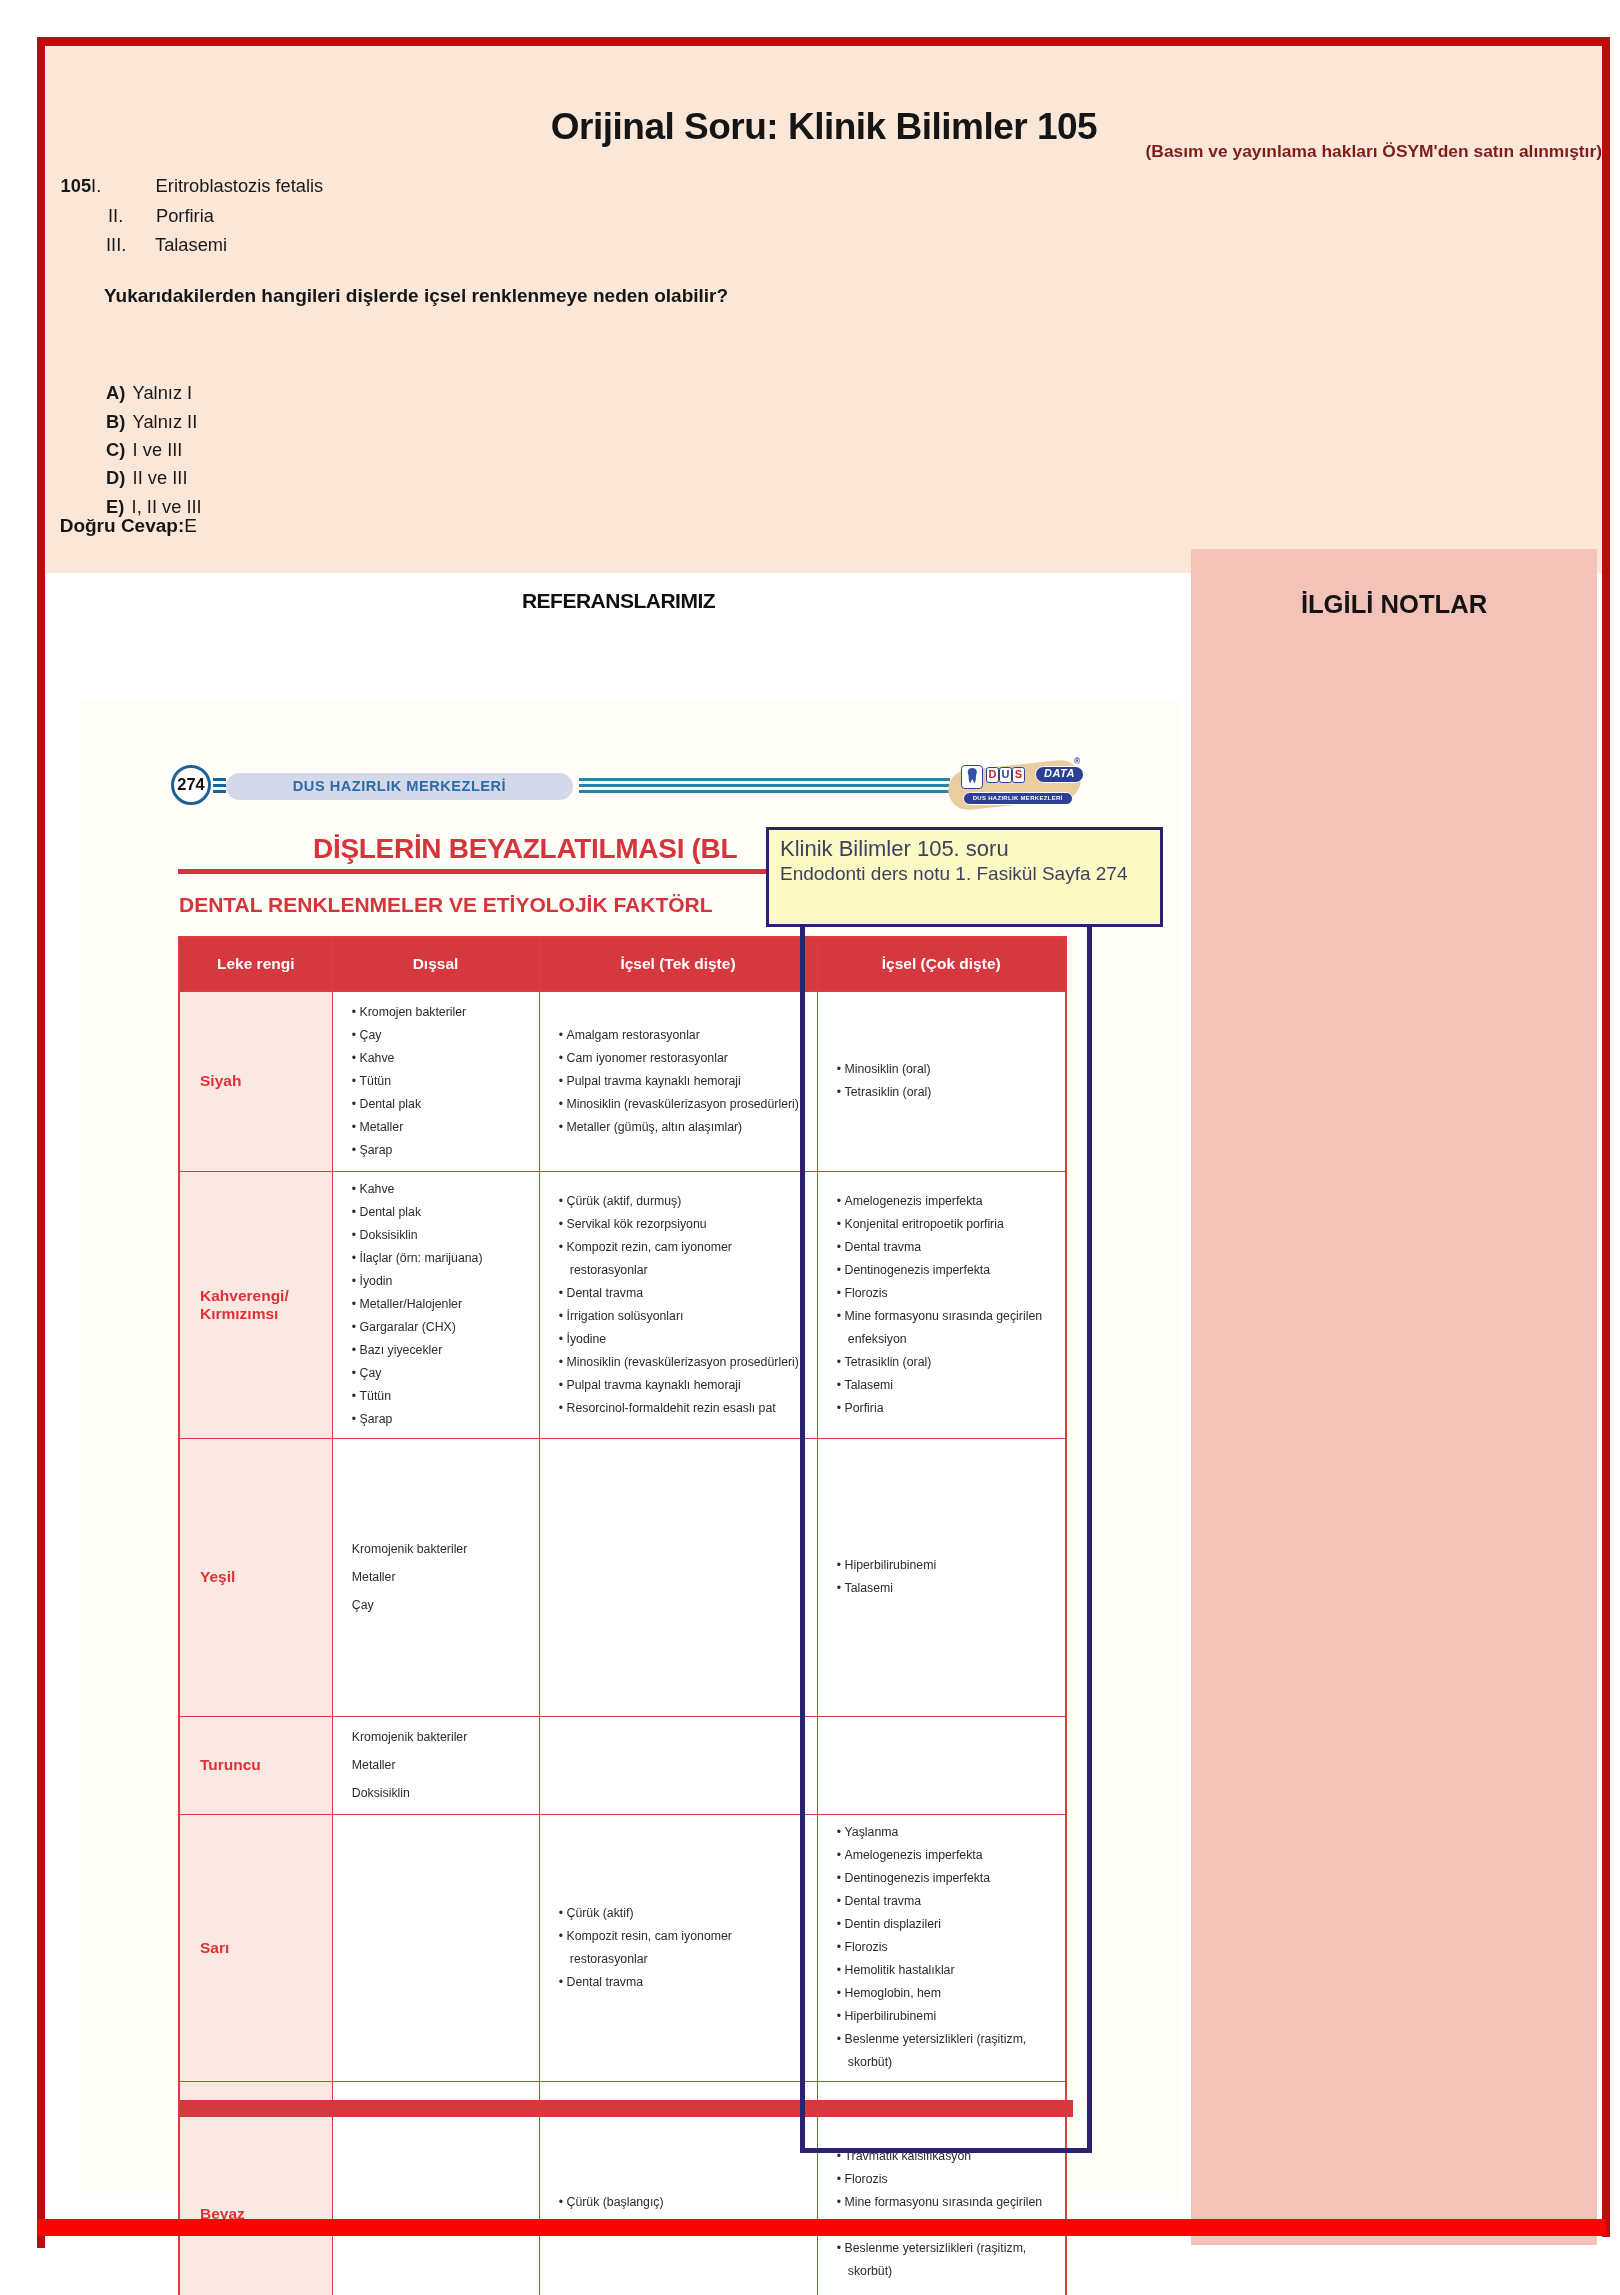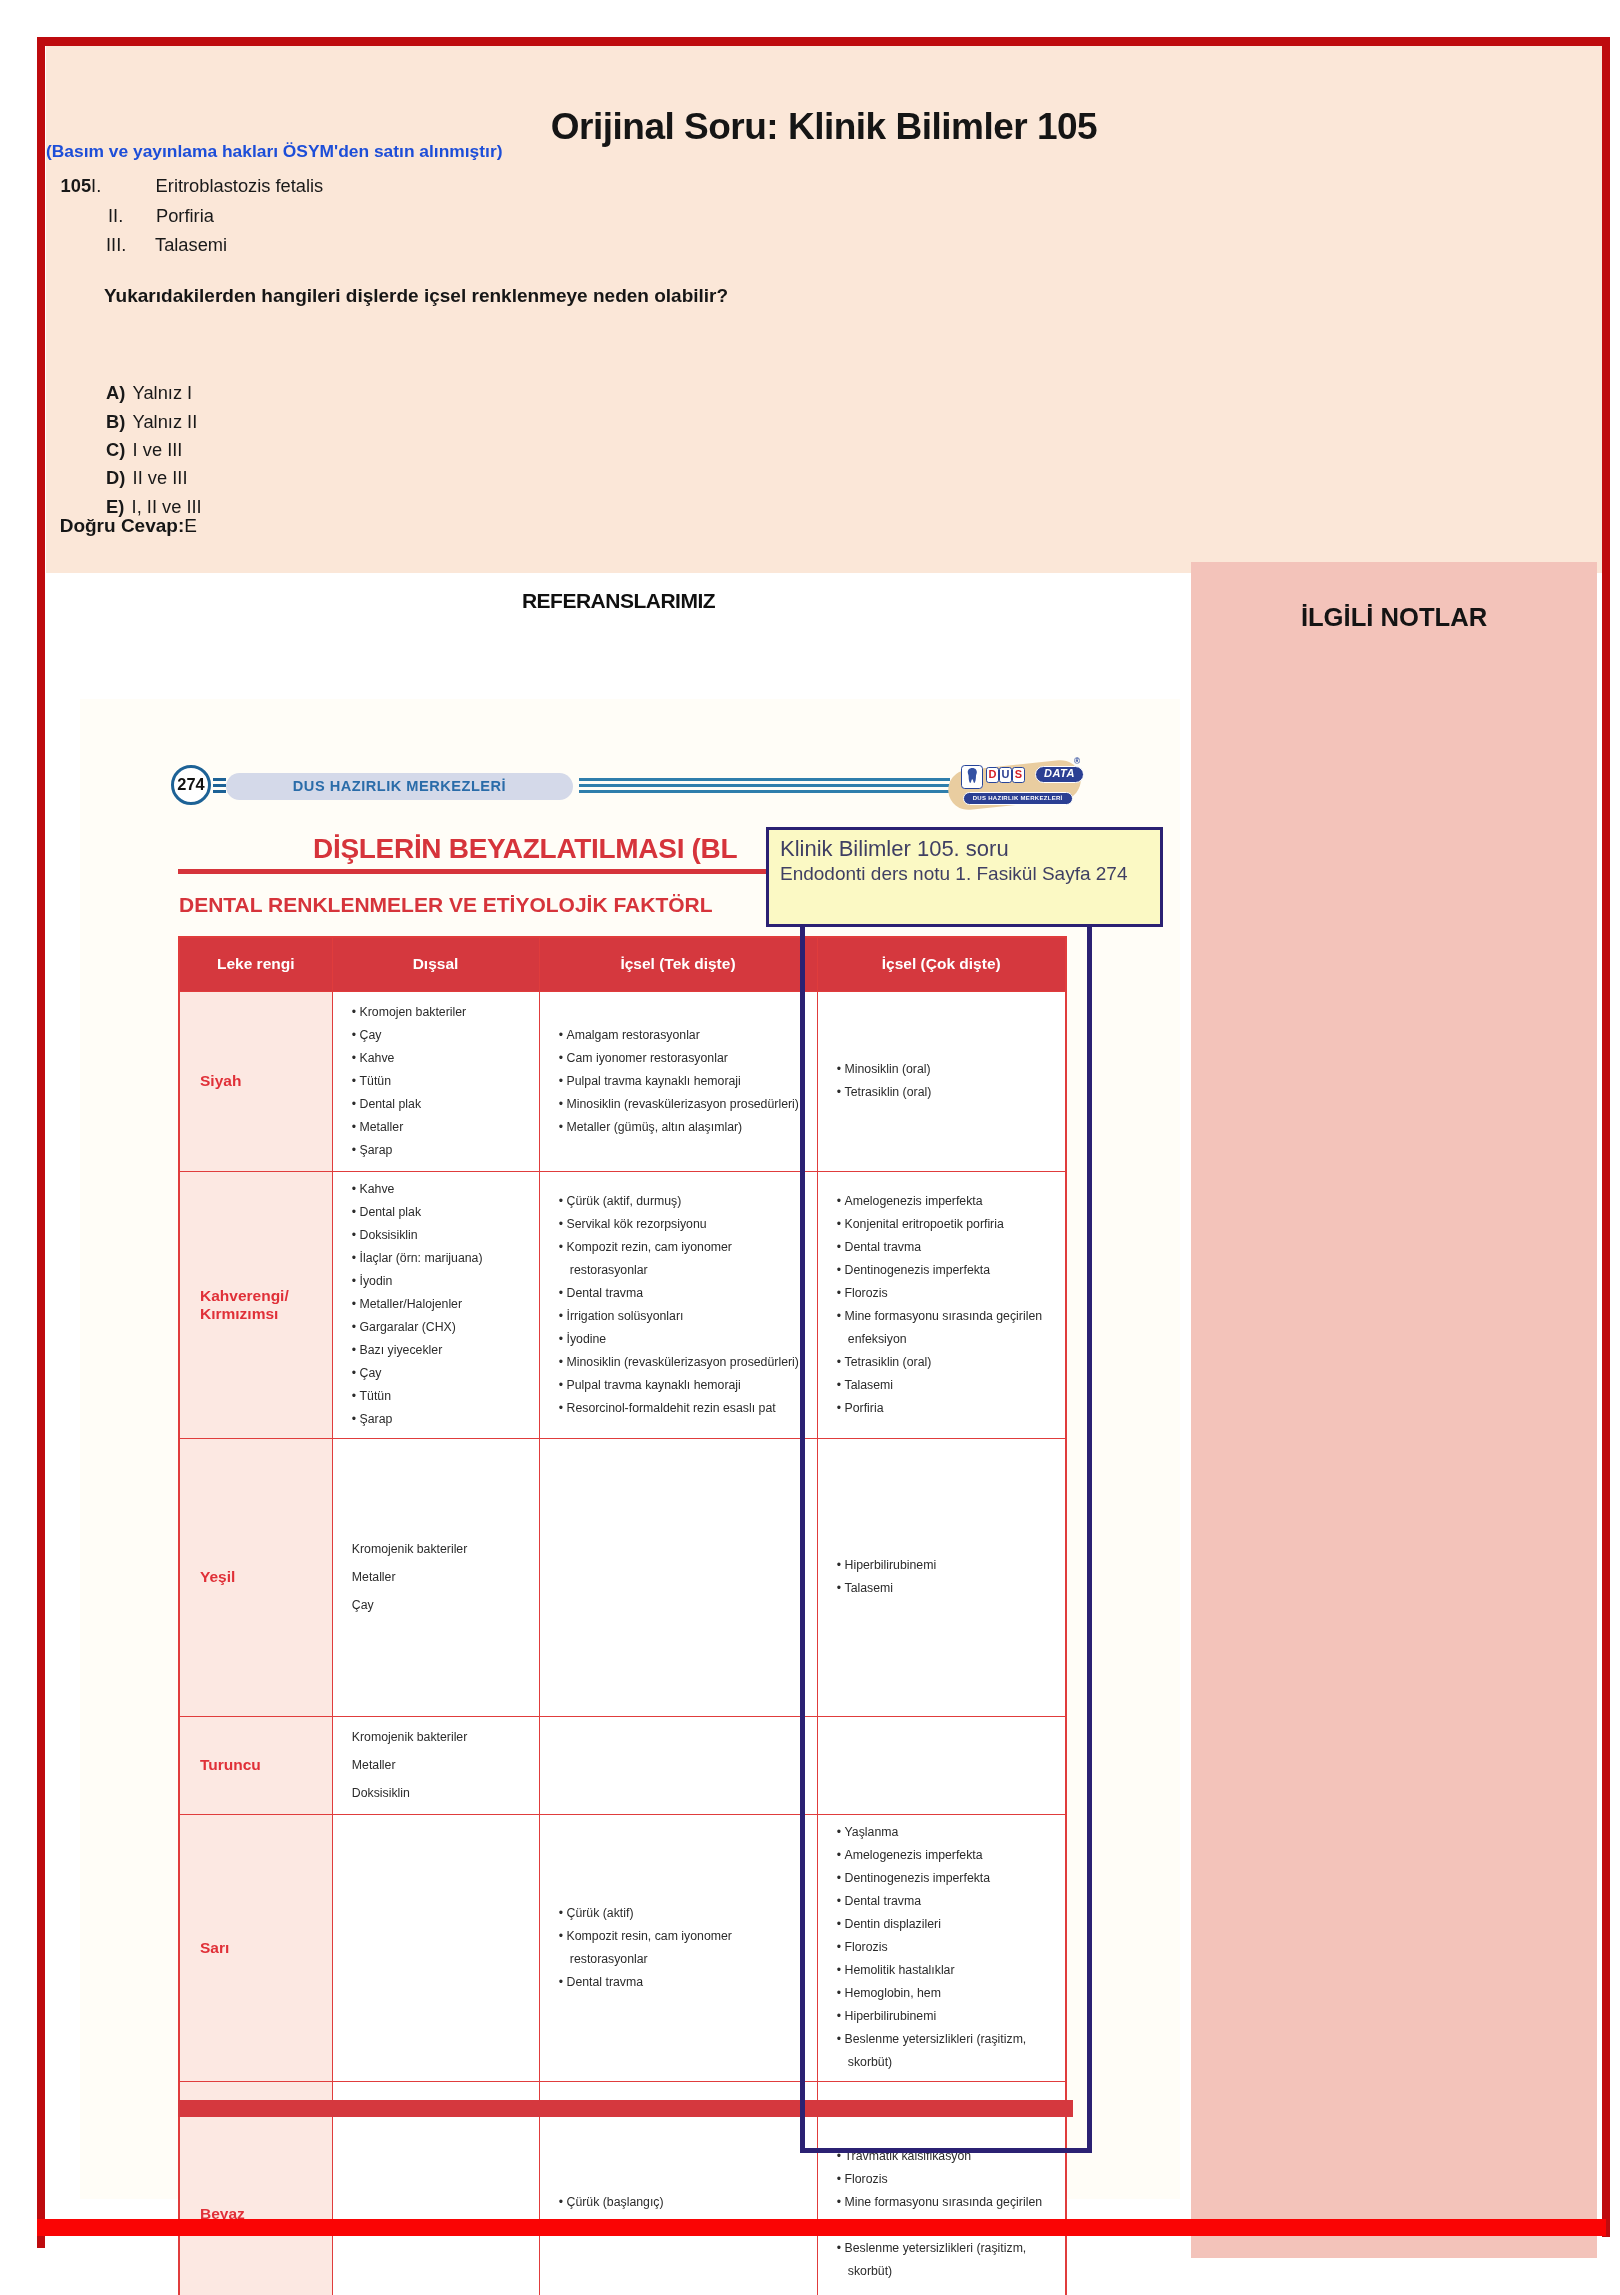--- a/index.html
+++ b/index.html
@@ -8,33 +8,33 @@
 
   
   .frame-top{position:absolute;left:37px;top:37px;width:1573px;height:9.1px;background:#BE0B0E;}
   .frame-left{position:absolute;left:37px;top:37px;width:8.2px;height:2211px;background:#BE0B0E;}
   .frame-right{position:absolute;left:1602px;top:37px;width:8.2px;height:2200px;background:#BE0B0E;}
   .bottom-bar{position:absolute;left:37px;top:2219px;width:1569px;height:17.4px;background:#FA0404;z-index:30;}
 
   
   .qbox{position:absolute;left:46px;top:46px;width:1556px;height:527px;background:#FBE7D8;}
   .q-title{position:absolute;left:0;top:35px;width:100%;text-align:center;font-size:37px;font-weight:bold;color:#151515;letter-spacing:-0.5px;}
-  .q-subtitle{position:absolute;left:0;top:95px;width:100%;text-align:left;font-size:17.4px;font-weight:bold;color:#1d4ed8;}
+  .q-subtitle{position:absolute;left:0;top:95px;width:100%;text-align:right;font-size:17.4px;font-weight:bold;color:#7f1d1d;}
   .q-item{position:absolute;font-size:18.3px;color:#191919;}
   .q-num{font-weight:bold;}
   .q-question{position:absolute;left:58px;top:239px;font-size:19px;font-weight:bold;color:#161616;}
   .q-opt{position:absolute;left:60px;font-size:18.3px;color:#191919;margin-top:42px;}
   .q-opt b{margin-right:7.3px;}
   .q-answer{position:absolute;left:13.7px;top:469px;font-size:19px;color:#161616;}
   .q-answer b{font-weight:bold;}
 
   .ref-heading{position:absolute;left:46px;top:589px;width:1145px;text-align:center;font-size:21px;font-weight:bold;color:#101010;letter-spacing:-0.5px;}
 
   
-  .notes-panel{position:absolute;left:1191px;top:562px;width:406px;height:1696px;background:#F3C3BA;}
+  .notes-panel{position:absolute;left:1191px;top:549px;width:406px;height:1696px;background:#F3C3BA;}
   .notes-title{position:absolute;left:0;top:41px;width:100%;text-align:center;font-size:25.6px;font-weight:bold;color:#141414;}
 
   
   .scan{position:absolute;left:80px;top:699px;width:1100px;height:1500px;background:#FFFDF7;}
   .badge{position:absolute;left:91px;top:66px;width:40px;height:40px;border:3.7px solid #1D6296;border-radius:50%;background:#fff;box-sizing:border-box;text-align:center;line-height:33px;font-size:16.4px;font-weight:bold;color:#111;}
   .bstripe{position:absolute;height:2.7px;background:#1D6296;}
   .pill{position:absolute;left:146px;top:74px;width:347px;height:27.4px;border-radius:13.7px;background:#D4D9E9;text-align:center;line-height:27.4px;font-size:14.6px;font-weight:bold;color:#2A6CA9;letter-spacing:0.5px;}
   .hstripe{position:absolute;left:499px;width:371px;height:2.7px;background:#2F7EAC;}
 
   

